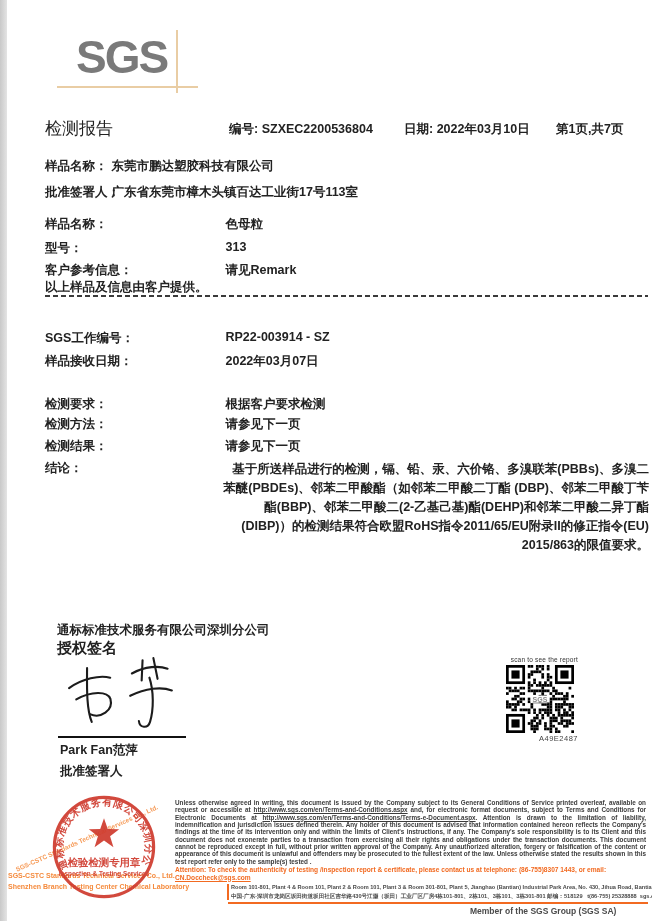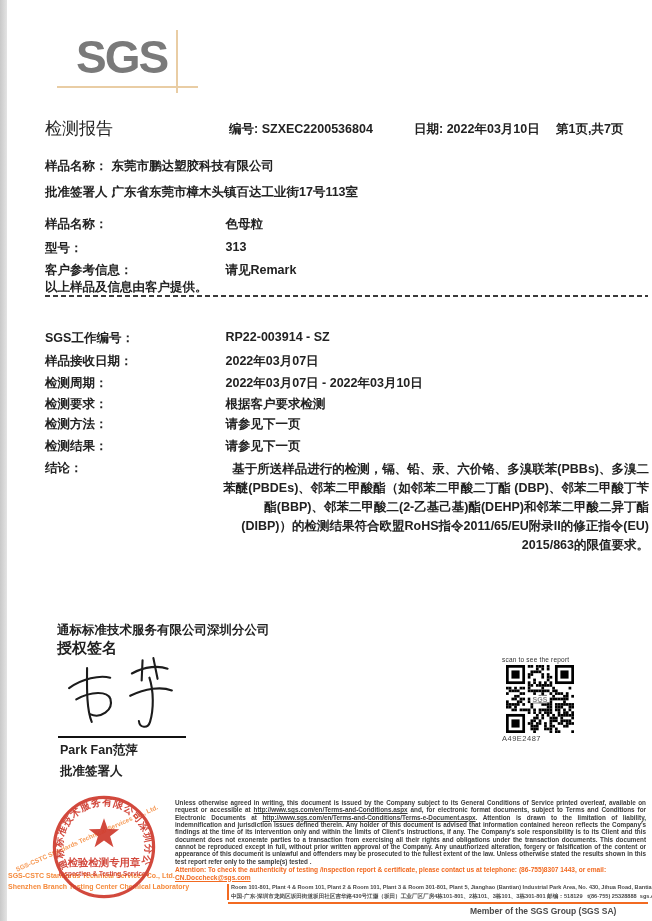--- a/index.html
+++ b/index.html
@@ -8,42 +8,42 @@
   .scan-edge { position:absolute; left:0; top:0; width:7px; height:921px; background:linear-gradient(90deg,#c9c9c9,#e4e4e4); }
 
   
   .logo-text { position:absolute; left:76px; top:30px; font-size:46px; font-weight:700; letter-spacing:-2px; color:#7a7a7a; font-family:"Liberation Sans",sans-serif; }
   .logo-vline { position:absolute; left:176px; top:30px; width:2px; height:63px; background:#e9cda4; }
   .logo-hline { position:absolute; left:57px; top:86px; width:141px; height:2px; background:#e9cda4; }
 
   
   .title { position:absolute; left:45px; top:117px; font-size:17px; font-weight:400; }
   .hmeta { position:absolute; top:121px; font-size:12.5px; font-weight:600; white-space:nowrap; }
-  .hm-no { left:229px; } .hm-date { left:414px; } .hm-page { left:556px; }
+  .hm-no { left:229px; } .hm-date { left:404px; } .hm-page { left:556px; }
 
   
   .frow { position:absolute; left:45px; font-size:12.5px; font-weight:600; white-space:nowrap; }
   .lbl { display:inline-block; vertical-align:top; }
   .w1 { width:63px; } .w2 { width:177px; }
   .note { position:absolute; left:45px; font-size:12.5px; font-weight:600; }
   .dashes { position:absolute; left:45px; top:295px; width:603px; height:2px;
     background:repeating-linear-gradient(90deg,#3a3a3a 0 5px, transparent 5px 8px); }
   .conc { position:absolute; left:45px; top:460px; font-size:12.5px; font-weight:600; }
   .conc .val { display:inline-block; width:427px; white-space:normal; line-height:19px; vertical-align:top;text-align:right; }
 
   
   .sig-company { position:absolute; left:57px; top:622px; font-size:12.5px; font-weight:600; }
   .sig-auth { position:absolute; left:57px; top:639px; font-size:15px; font-weight:600; }
   .sig-svg { position:absolute; left:58px; top:652px; }
   .sig-line { position:absolute; left:58px; top:736px; width:128px; height:1.5px; background:#111; }
   .sig-name { position:absolute; left:60px; top:742px; font-size:12.5px; font-weight:600; }
   .sig-title { position:absolute; left:60px; top:763px; font-size:12.5px; font-weight:600; }
 
   
-  .qr-box { position:absolute; left:502px; top:656px; width:76px; text-align:left; }
+  .qr-box { position:absolute; left:502px; top:656px; width:76px; text-align:right; }
   .qr-caption { font-size:6.5px; color:#333; letter-spacing:.2px; }
   .qr-wrap { position:relative; width:68px; height:68px; margin:2px auto 0; }
   .qr-center { position:absolute; left:50%; top:50%; transform:translate(-50%,-50%); background:#fff; padding:0 2px;
     font-size:7px; font-weight:700; color:#8a8a8a; text-decoration:underline; }
   .qr-code-text { font-size:7.5px; color:#444; letter-spacing:.5px; margin-top:1px; }
 
   
   .disclaimer { position:absolute; left:175px; top:799px; width:471px; font-size:6.35px; line-height:7.35px;
     color:#3c3c3c; text-align:justify; font-weight:600; }
   .disclaimer a { color:#3c3c3c; text-decoration:underline; }
@@ -103,24 +103,20 @@
 
   <div class="dashes"></div>
 
   <div class="frow" style="top:330px">
     <span class="lbl w2">SGS工作编号：</span>
     <span class="val">RP22-003914 - SZ</span>
   </div>
   <div class="frow" style="top:353px">
     <span class="lbl w2">样品接收日期：</span>
     <span class="val">2022年03月07日</span>
-  </div>
-  <div class="frow" style="top:375px">
-    <span class="lbl w2">检测周期：</span>
-    <span class="val">2022年03月07日 - 2022年03月10日</span>
   </div>
   <div class="frow" style="top:416px">
     <span class="lbl w2">检测方法：</span>
     <span class="val">请参见下一页</span>
   </div>
   <div class="frow" style="top:396px">
     <span class="lbl w2">检测要求：</span>
     <span class="val">根据客户要求检测</span>
   </div>
   <div class="frow" style="top:438px">

